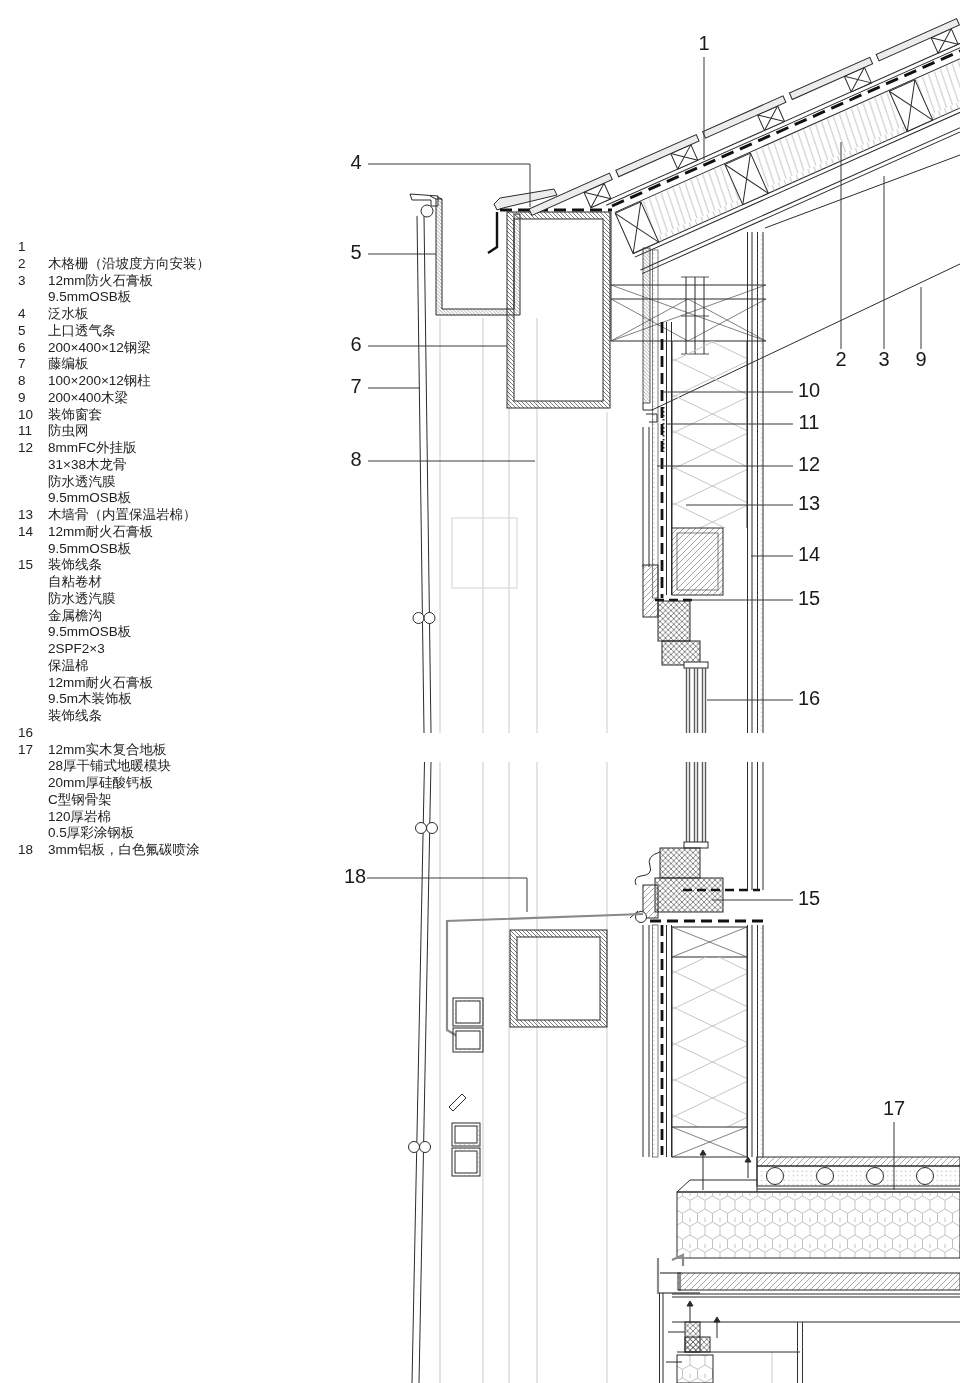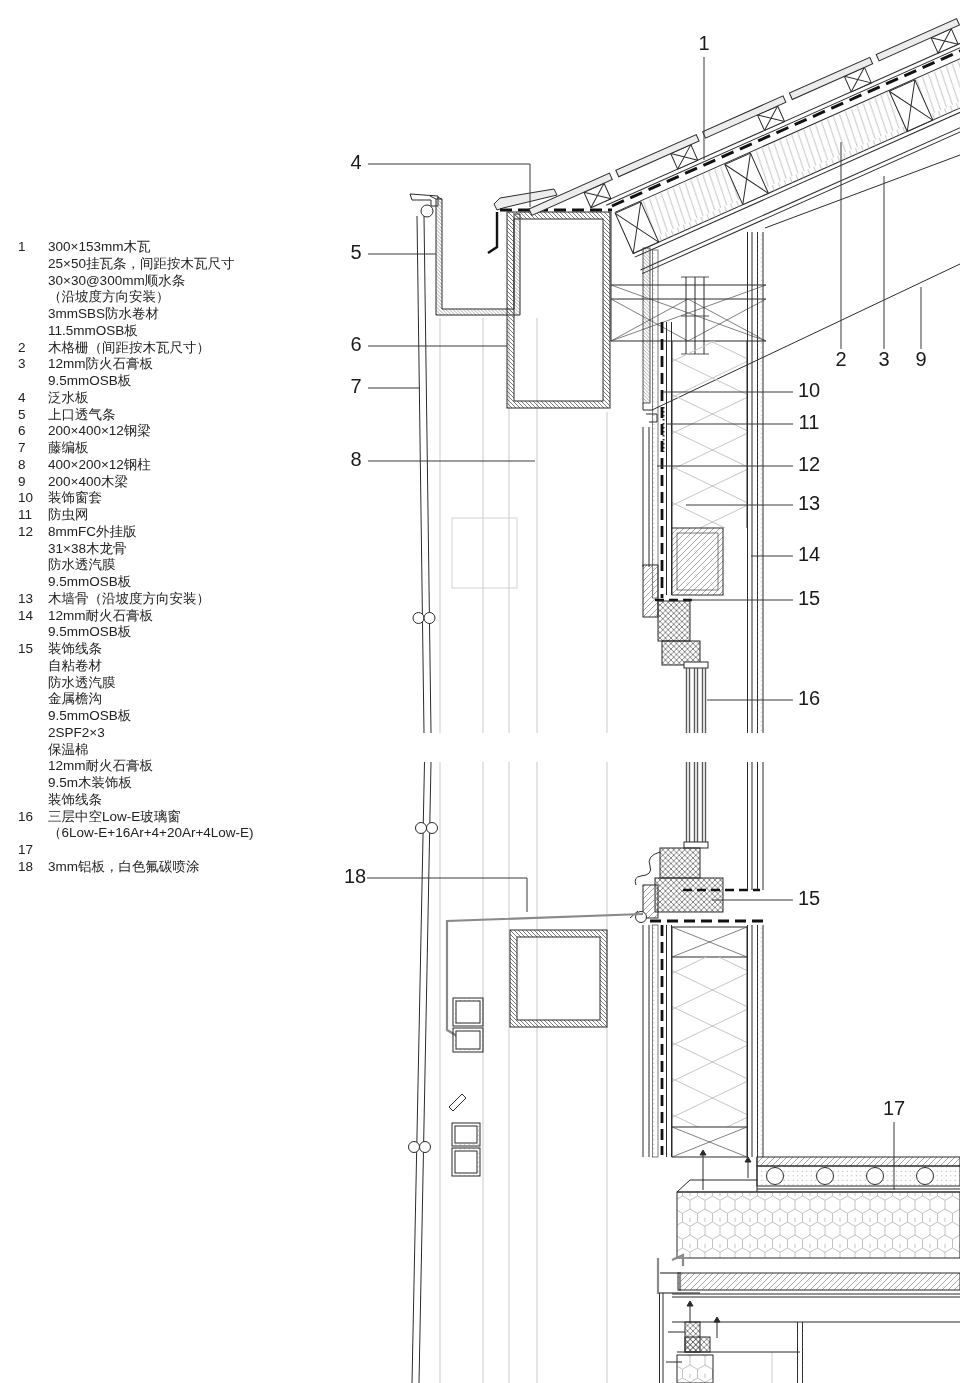--- a/index.html
+++ b/index.html
@@ -258,33 +258,25 @@
         <polyline points="793,700 707,700" class="leader"></polyline>
         <polyline points="793,900 712,900" class="leader"></polyline>
         <polyline points="367,878 527,878 527,912" class="leader"></polyline>
         <polyline points="894,1122 894,1190" class="leader"></polyline>
       </g>
   </svg>
 
   <div id="legend">
       <div class="li">
         <span class="num">1</span>
-        <div>
-          <div>300×153mm木瓦</div>
-          <div>25×50挂瓦条，间距按木瓦尺寸</div>
-          <div>30×30@300mm顺水条</div>
-          <div>（沿坡度方向安装）</div>
-          <div>3mmSBS防水卷材</div>
-          <div>11.5mmOSB板</div>
-        </div>
       </div>
       <div class="li">
         <span class="num">2</span>
         <div>
-          <div>木格栅（间距按木瓦尺寸）</div>
+          <div>木格栅（沿坡度方向安装）</div>
         </div>
       </div>
       <div class="li">
         <span class="num">3</span>
         <div>
           <div>12mm防火石膏板</div>
           <div>9.5mmOSB板</div>
         </div>
       </div>
       <div class="li">
@@ -307,21 +299,21 @@
       </div>
       <div class="li">
         <span class="num">7</span>
         <div>
           <div>藤编板</div>
         </div>
       </div>
       <div class="li">
         <span class="num">8</span>
         <div>
-          <div>400×200×12钢柱</div>
+          <div>100×200×12钢柱</div>
         </div>
       </div>
       <div class="li">
         <span class="num">9</span>
         <div>
           <div>200×400木梁</div>
         </div>
       </div>
       <div class="li">
         <span class="num">10</span>
@@ -340,21 +332,21 @@
         <div>
           <div>8mmFC外挂版</div>
           <div>31×38木龙骨</div>
           <div>防水透汽膜</div>
           <div>9.5mmOSB板</div>
         </div>
       </div>
       <div class="li">
         <span class="num">13</span>
         <div>
-          <div>木墙骨（沿坡度方向安装）</div>
+          <div>木墙骨（内置保温岩棉）</div>
         </div>
       </div>
       <div class="li">
         <span class="num">14</span>
         <div>
           <div>12mm耐火石膏板</div>
           <div>9.5mmOSB板</div>
         </div>
       </div>
       <div class="li">
@@ -367,27 +359,31 @@
           <div>9.5mmOSB板</div>
           <div>2SPF2×3</div>
           <div>保温棉</div>
           <div>12mm耐火石膏板</div>
           <div>9.5m木装饰板</div>
           <div>装饰线条</div>
         </div>
       </div>
       <div class="li">
         <span class="num">16</span>
-        <div>
-          <div>三层中空Low-E玻璃窗</div>
-          <div>（6Low-E+16Ar+4+20Ar+4Low-E)</div>
-        </div>
       </div>
       <div class="li">
         <span class="num">17</span>
+        <div>
+          <div>12mm实木复合地板</div>
+          <div>28厚干铺式地暖模块</div>
+          <div>20mm厚硅酸钙板</div>
+          <div>C型钢骨架</div>
+          <div>120厚岩棉</div>
+          <div>0.5厚彩涂钢板</div>
+        </div>
       </div>
       <div class="li">
         <span class="num">18</span>
         <div>
           <div>3mm铝板，白色氟碳喷涂</div>
         </div>
       </div>
     </div>
 
   <div id="callouts">

